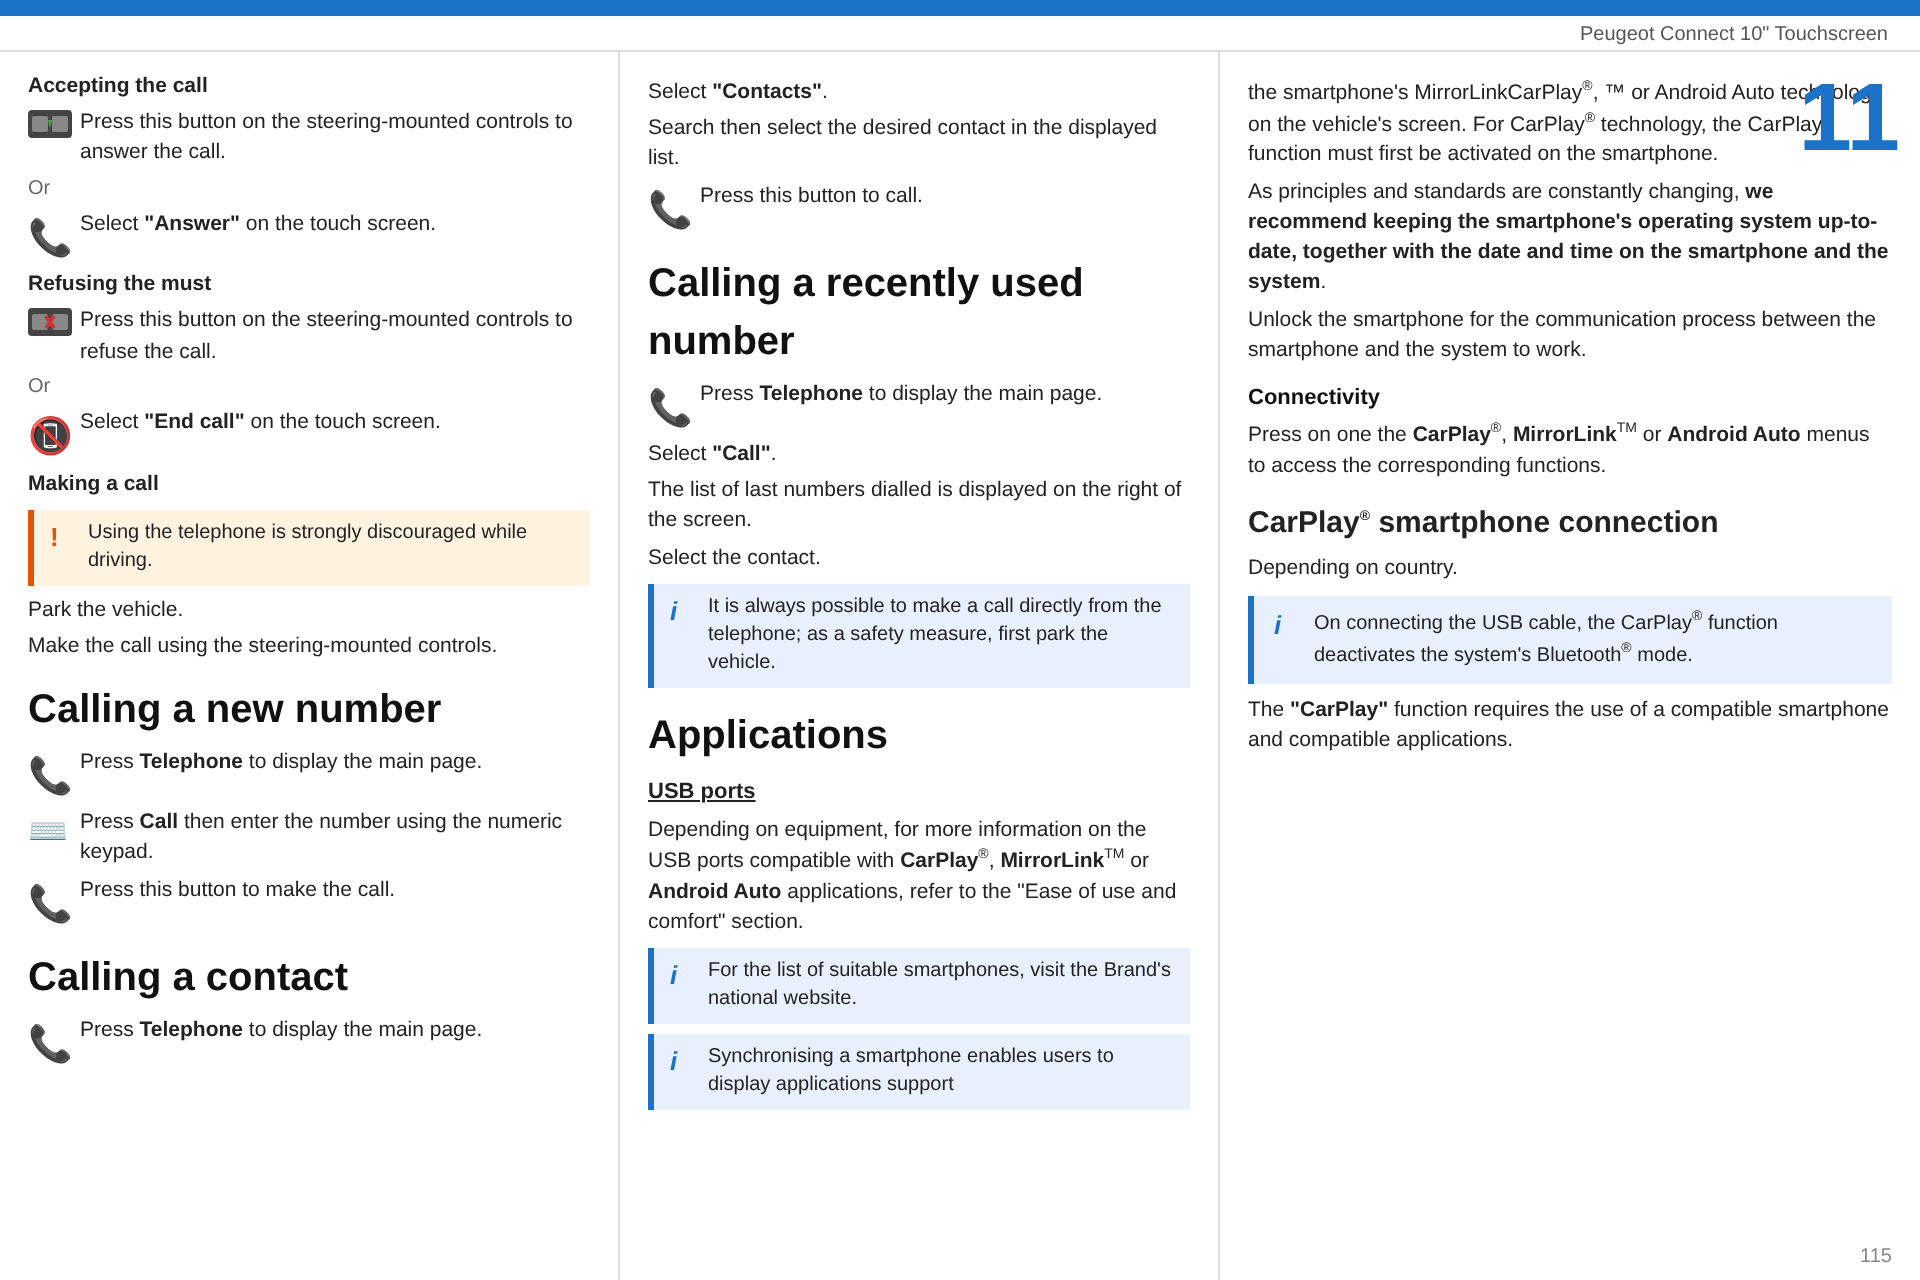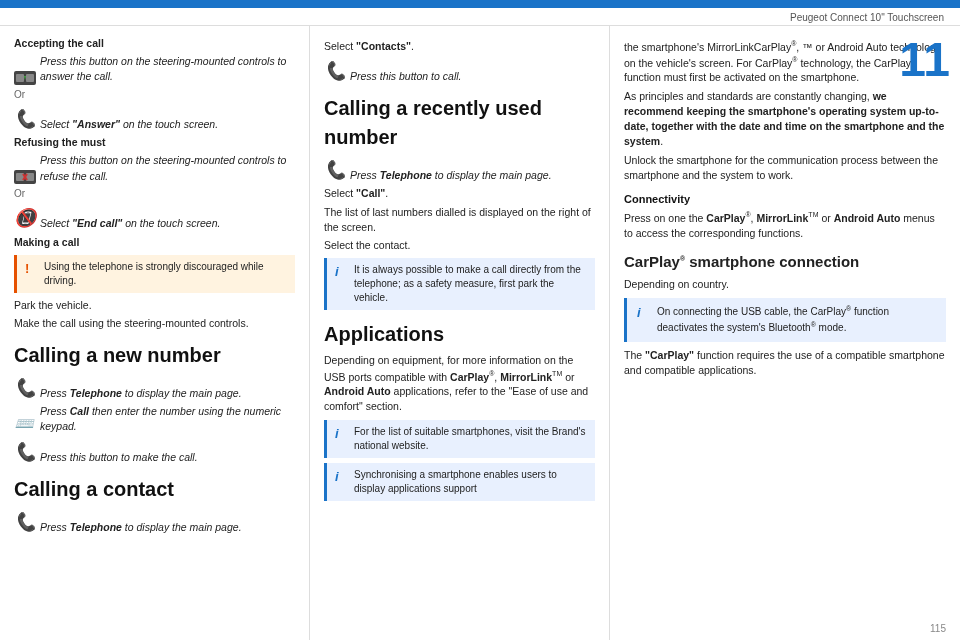--- a/index.html
+++ b/index.html
@@ -110,23 +110,22 @@
     .sub-heading {
       font-size: 11px;
       font-weight: bold;
       margin-top: 6px;
       margin-bottom: 2px;
       text-decoration: underline;
     }
 
     .icon-row {
       display: flex;
-      align-items: flex-end;
+      align-items: flex-start;
       margin: 3px 0;
-      font-style: italic;
     }
 
     .icon-cell {
       width: 26px;
       min-width: 26px;
       display: flex;
       align-items: flex-start;
       justify-content: flex-start;
       padding-top: 1px;
     }
@@ -320,20 +319,21 @@
             <span style="font-size:18px;">📞</span>
           </div>
           <div class="icon-text">Press <span class="inline-bold">Telephone</span> to display the main page.</div>
         </div>
       </div>
     </div>
 
     <div class="middle-col">
 
       <div class="paragraph">Select <span class="inline-bold">"Contacts"</span>.</div>
+      <div class="paragraph">Search then select the desired contact in the displayed list.</div>
       <div class="icon-row">
         <div class="icon-cell">
           <span style="font-size:18px;">📞</span>
         </div>
         <div class="icon-text">Press this button to call.</div>
       </div>
 
       <div>
         <div class="large-heading">Calling a recently used number</div>
         <div class="icon-row">
@@ -346,20 +346,21 @@
         <div class="paragraph">The list of last numbers dialled is displayed on the right of the screen.</div>
         <div class="paragraph">Select the contact.</div>
         <div class="info-box">
           <span class="info-icon">i</span>
           <span>It is always possible to make a call directly from the telephone; as a safety measure, first park the vehicle.</span>
         </div>
       </div>
 
       <div>
         <div class="large-heading">Applications</div>
+        <div class="sub-heading">USB ports</div>
         <div class="paragraph">Depending on equipment, for more information on the USB ports compatible with <span class="inline-bold">CarPlay</span><sup>®</sup>, <span class="inline-bold">MirrorLink</span><sup>TM</sup> or <span class="inline-bold">Android Auto</span> applications, refer to the "Ease of use and comfort" section.</div>
         <div class="info-box">
           <span class="info-icon">i</span>
           <span>For the list of suitable smartphones, visit the Brand's national website.</span>
         </div>
         <div class="info-box">
           <span class="info-icon">i</span>
           <span>Synchronising a smartphone enables users to display applications support</span>
         </div>
       </div>

